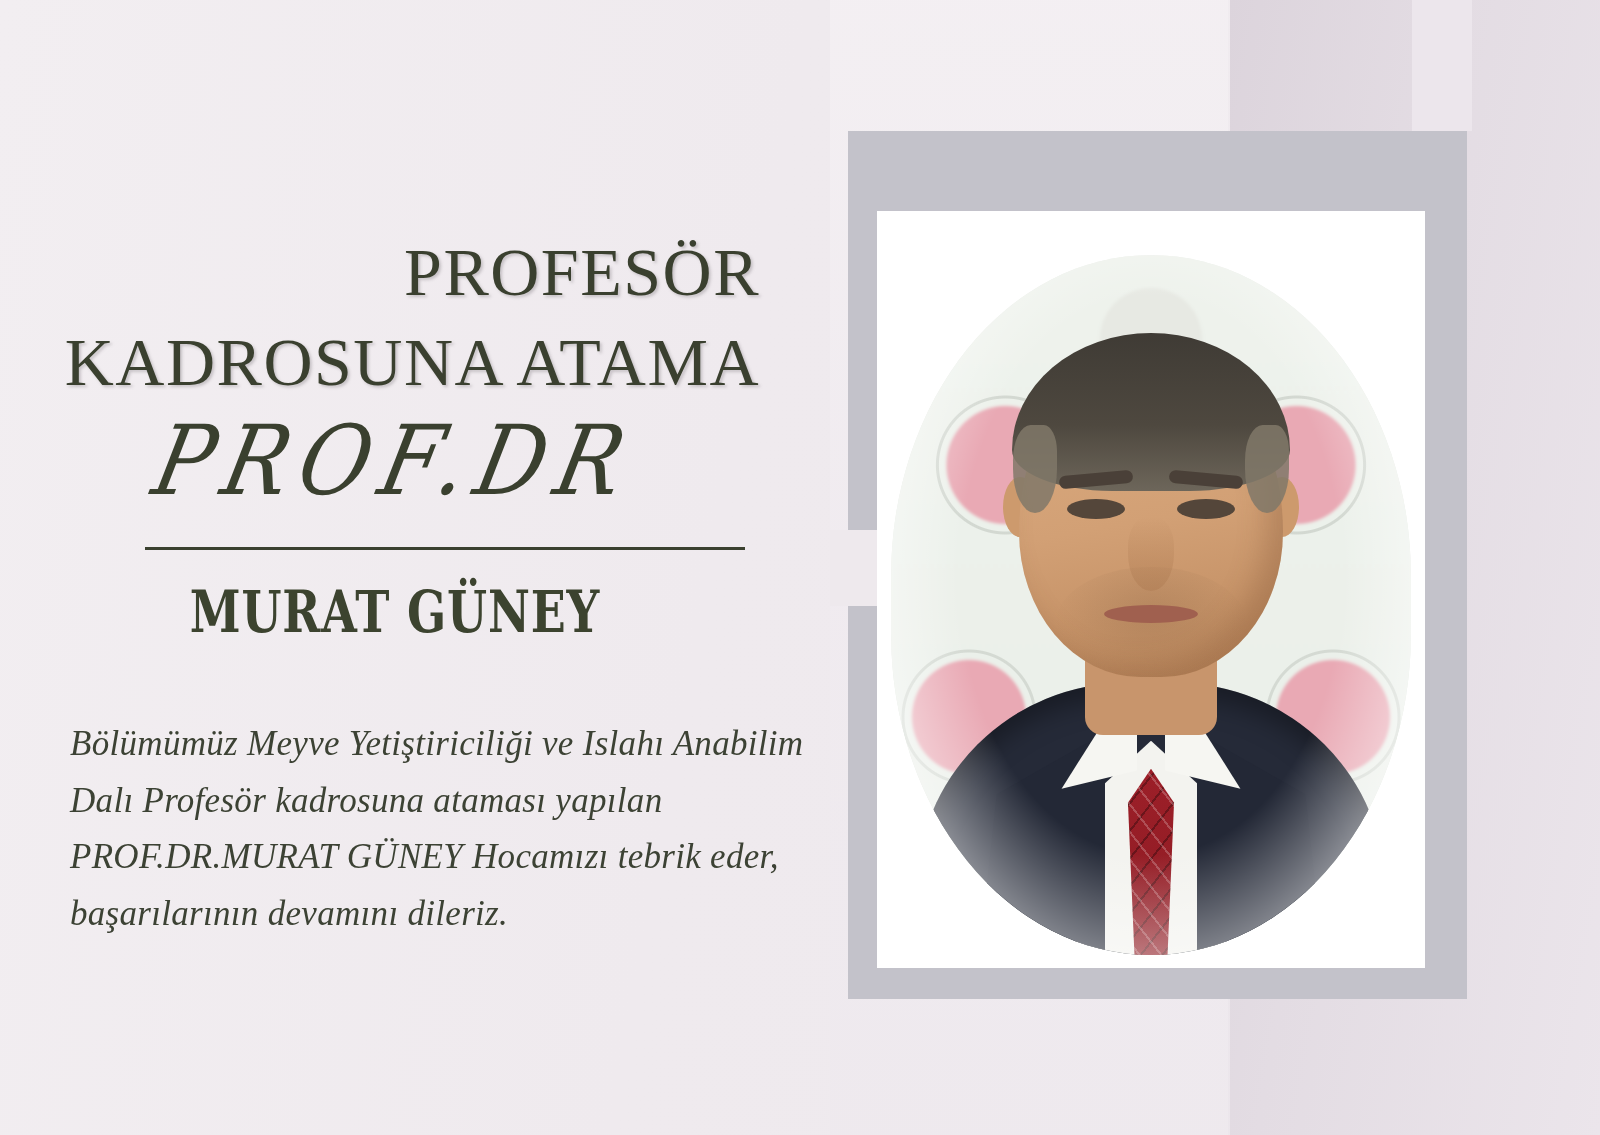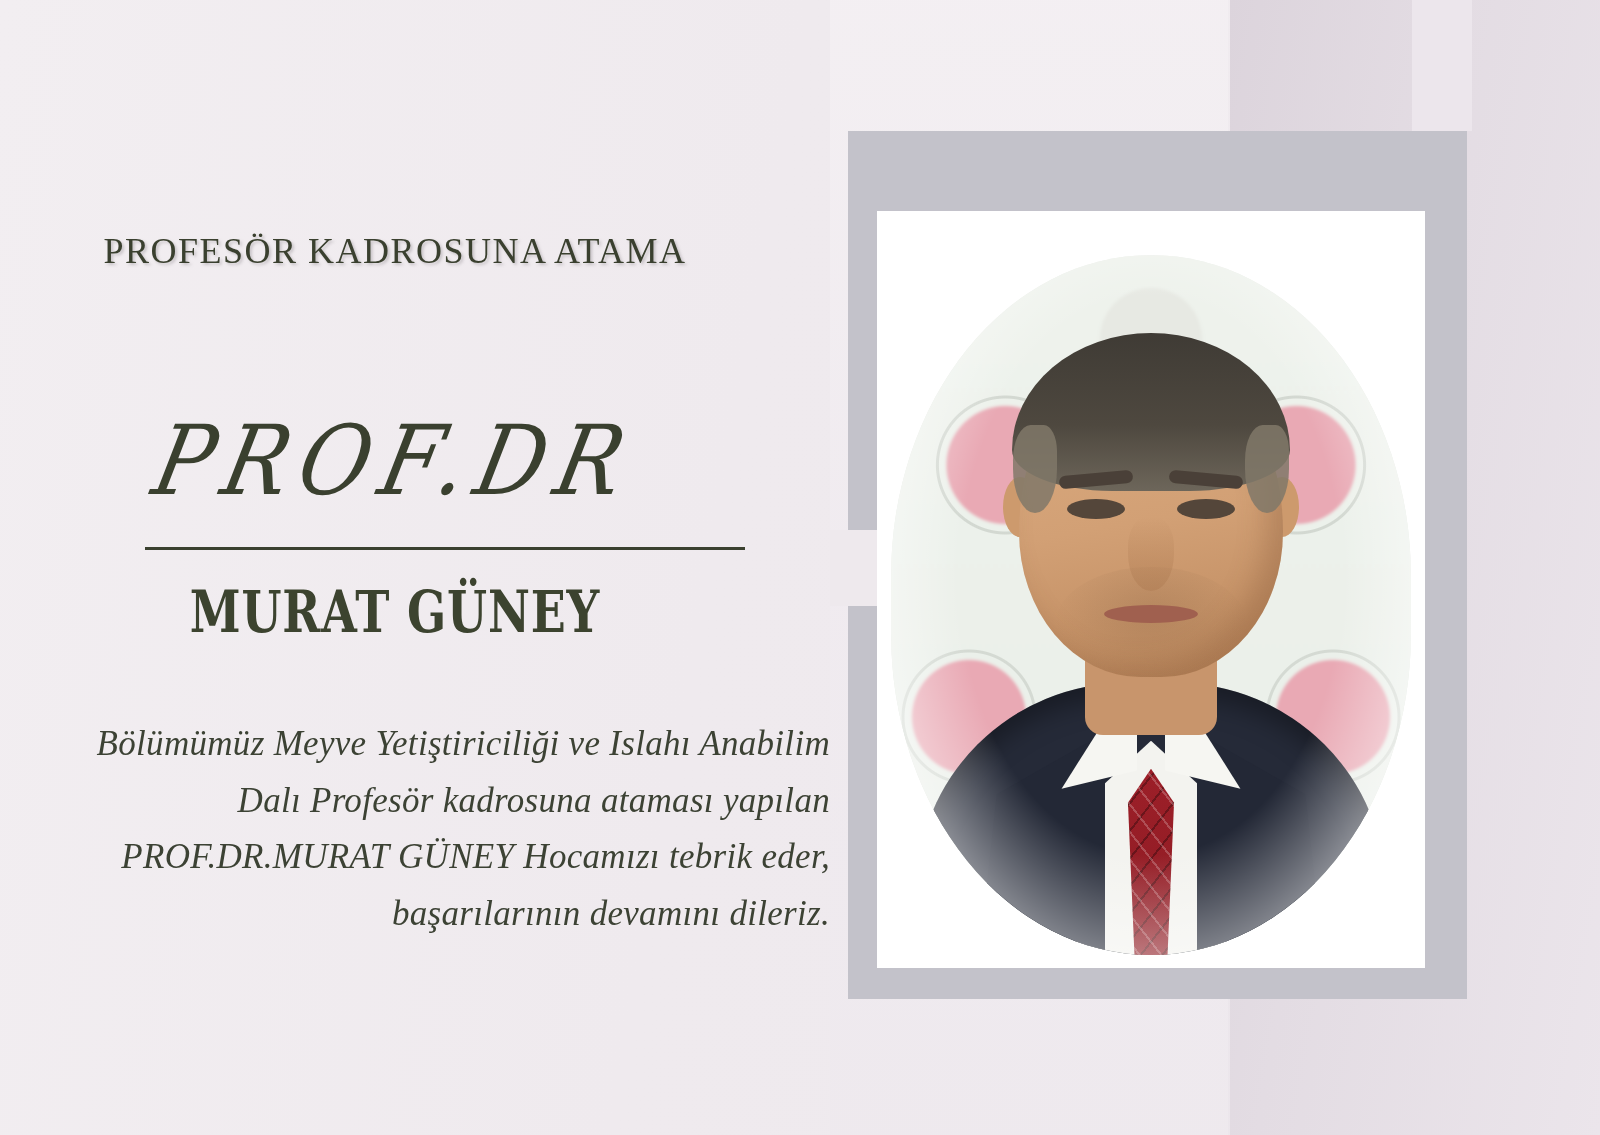--- a/index.html
+++ b/index.html
@@ -47,24 +47,24 @@
     top: 0;
     width: 830px;
     height: 1135px;
   }
 
   .headline {
     position: absolute;
     left: 30px;
     top: 228px;
     width: 730px;
-    text-align: center;
+    text-align: right;
     color: #3a402f;
     font-family: "Liberation Serif", "DejaVu Serif", serif;
-    font-size: 36px;
+    font-size: 68px;
     line-height: 1.32;
     letter-spacing: 1.5px;
     text-shadow: 2px 2px 3px rgba(120,115,120,0.35);
   }
 
   .script-line {
     position: absolute;
     left: 30px;
     top: 410px;
     width: 730px;
@@ -103,21 +103,21 @@
     transform: scaleX(0.82) scaleY(1.05);
     transform-origin: center center;
     white-space: nowrap;
   }
 
   .body-text {
     position: absolute;
     left: 70px;
     top: 716px;
     width: 760px;
-    text-align: right;
+    text-align: left;
     color: #3c4234;
     font-family: "Liberation Serif", "DejaVu Serif", serif;
     font-style: italic;
     font-size: 35px;
     line-height: 1.62;
     letter-spacing: 0.3px;
   }
 
   
   .frame-gray {

